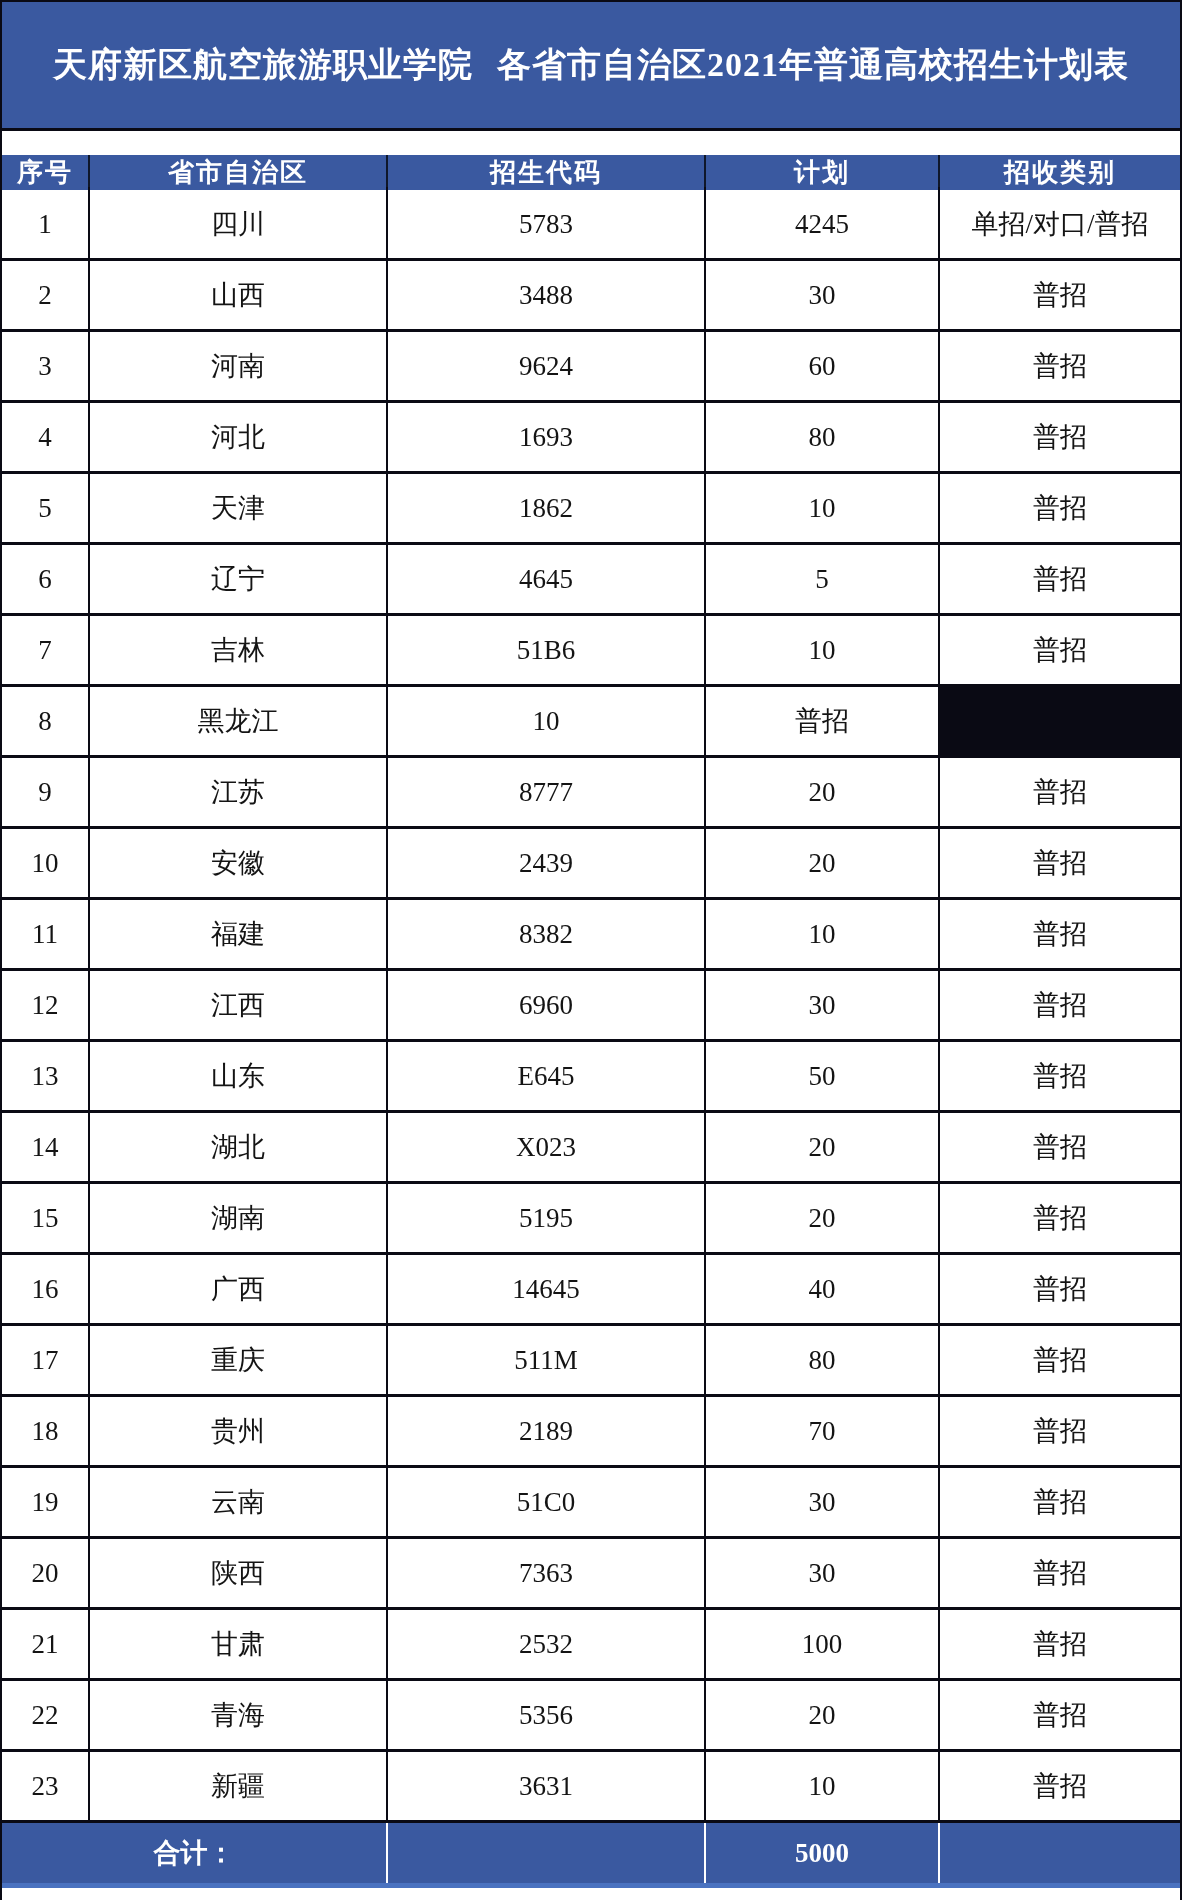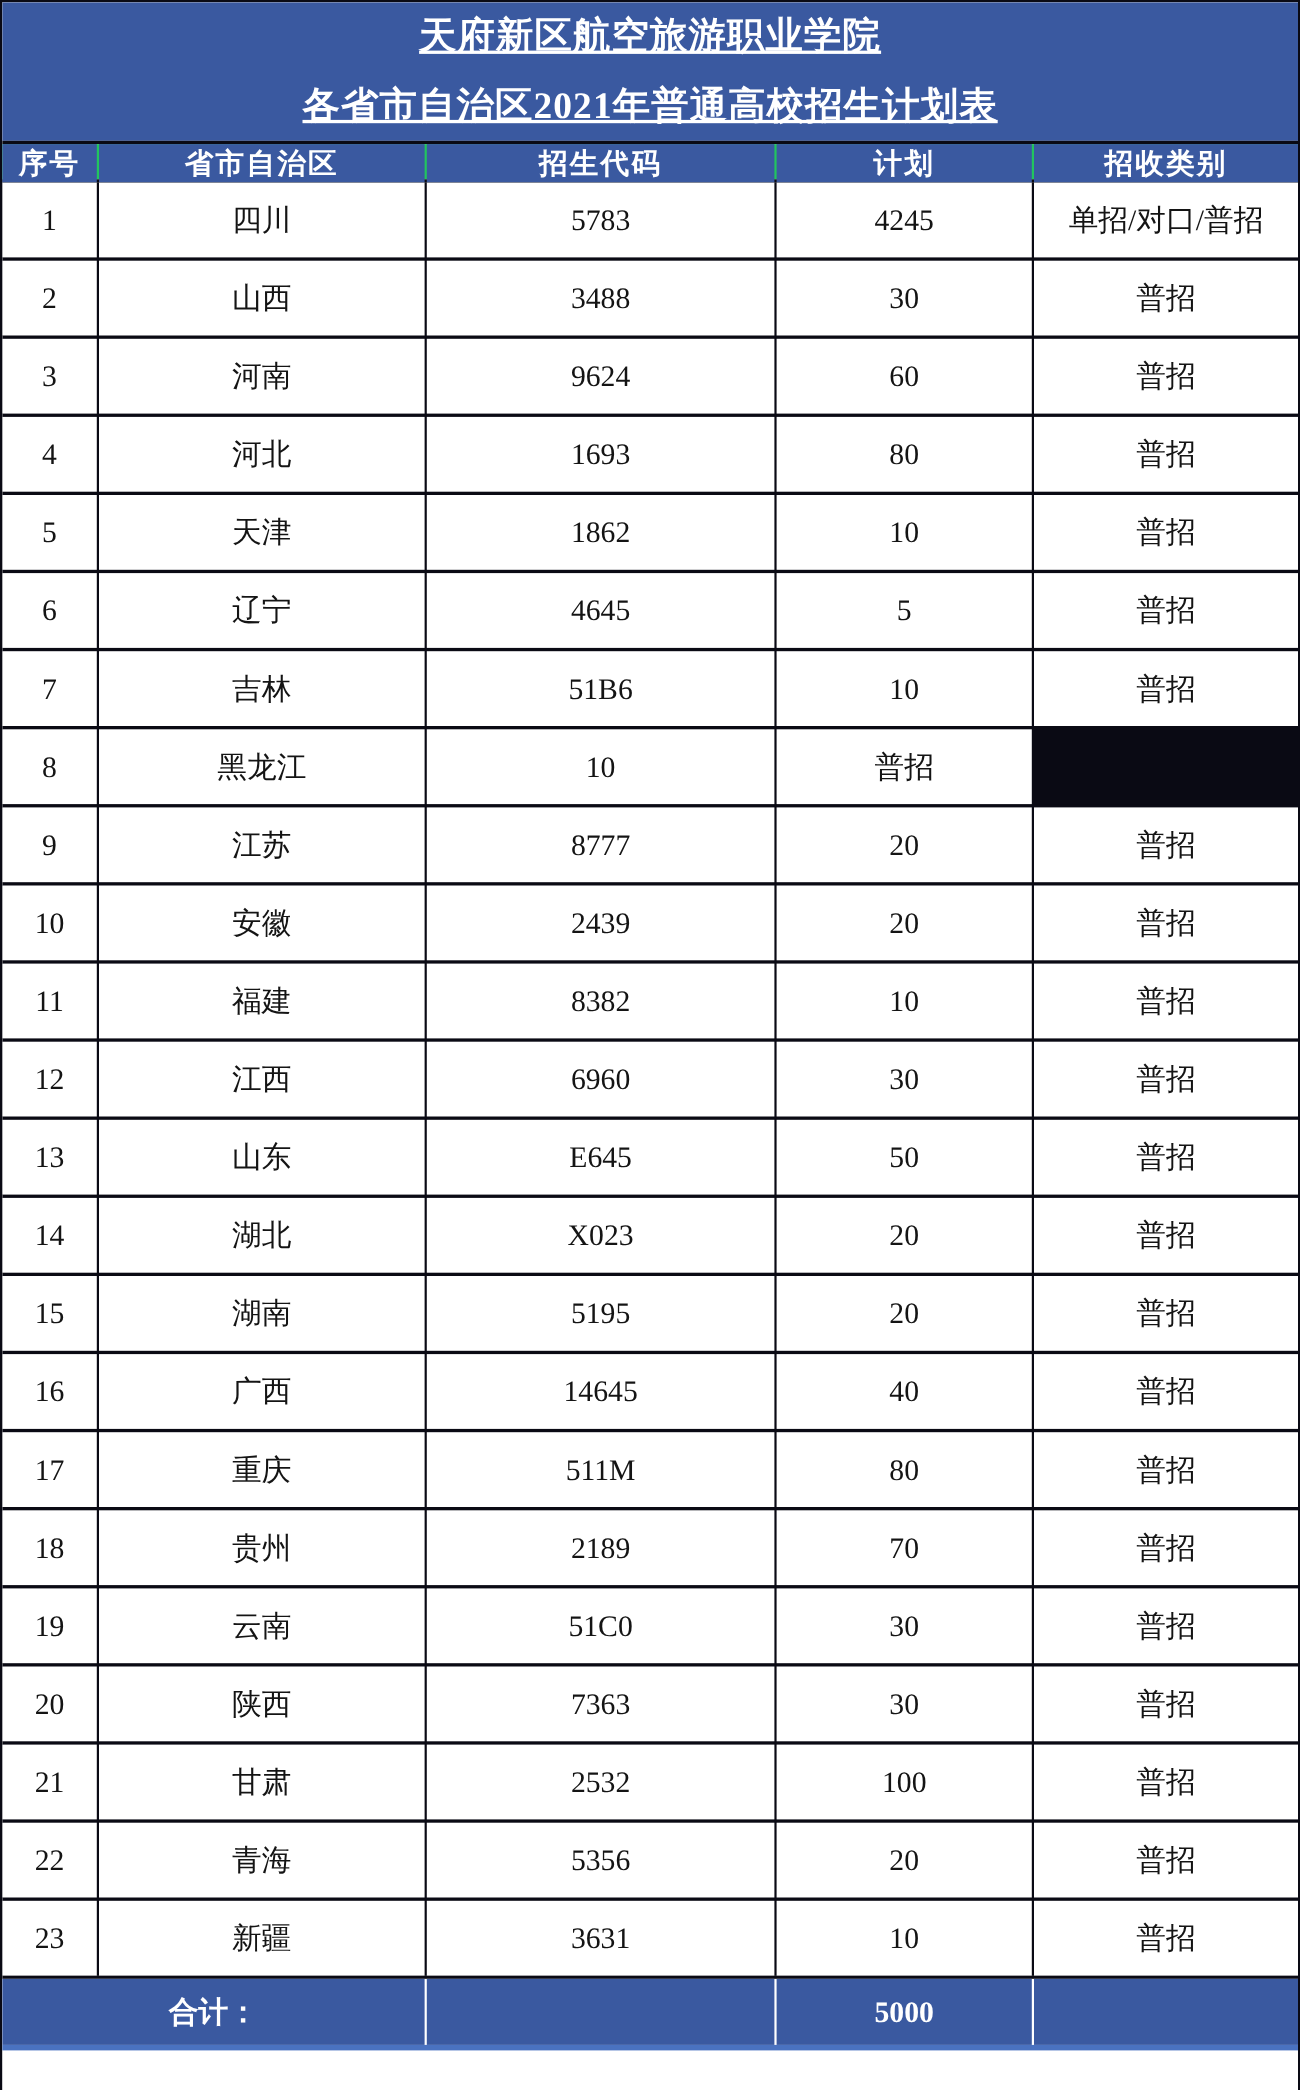--- a/index.html
+++ b/index.html
@@ -5,29 +5,29 @@
   html,body{margin:0;padding:0;background:#ffffff;}
   body{font-family:"Liberation Serif","DejaVu Serif",serif;}
   .sheet{
     width:1182px;height:1900px;box-sizing:border-box;
     border-top:2px solid #0a0a14;border-left:2px solid #0a0a14;border-right:2px solid #0a0a14;
     background:#ffffff;overflow:hidden;
   }
   
   .titlebar{
     height:126px;background:#3a59a0;color:#ffffff;
-    display:flex;flex-direction:column;align-items:center;justify-content:center;gap:24px;text-decoration:underline;
+    display:flex;flex-direction:row;align-items:center;justify-content:center;gap:24px;
   }
   .titlebar .t{font-size:34px;font-weight:bold;letter-spacing:1px;line-height:1.15;}
   .hline{height:3px;background:#0a0a14;}
   
   .grid-row{display:grid;column-gap:2px;}
   .header-row{
     grid-template-columns:86px 296px 316px 232px 240px;
-    background:#22c55e;height:32px;
+    background:#0f172a;height:32px;margin-top:24px;
   }
   .header-row .cell{
     background:#3a59a0;color:#ffffff;font-weight:bold;font-size:26px;letter-spacing:2px;
     display:flex;align-items:center;justify-content:center;
   }
   .tbody{display:grid;row-gap:3px;background:#0a0a14;}
   .body-row{
     display:grid;grid-template-columns:86px 296px 316px 232px 240px;column-gap:2px;
     background:#0a0a14;height:68px;
   }

